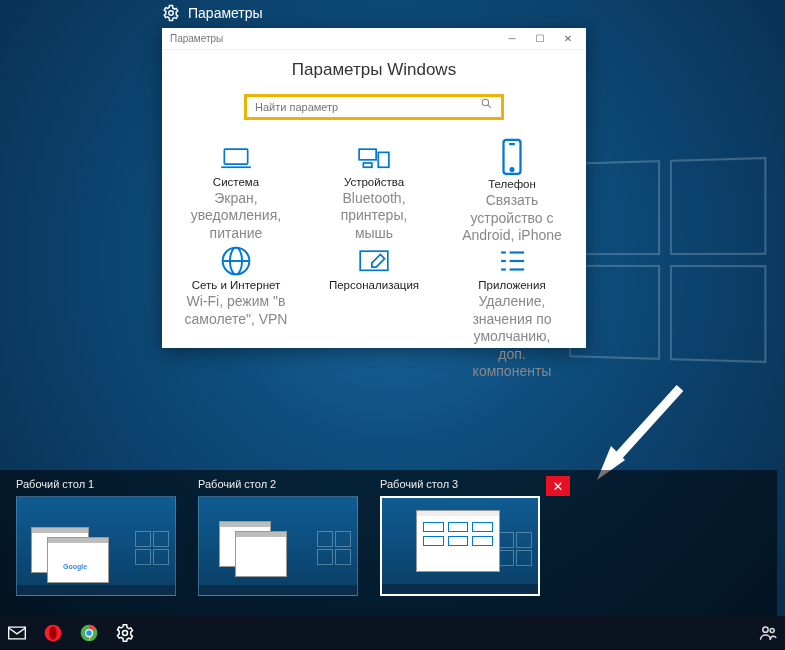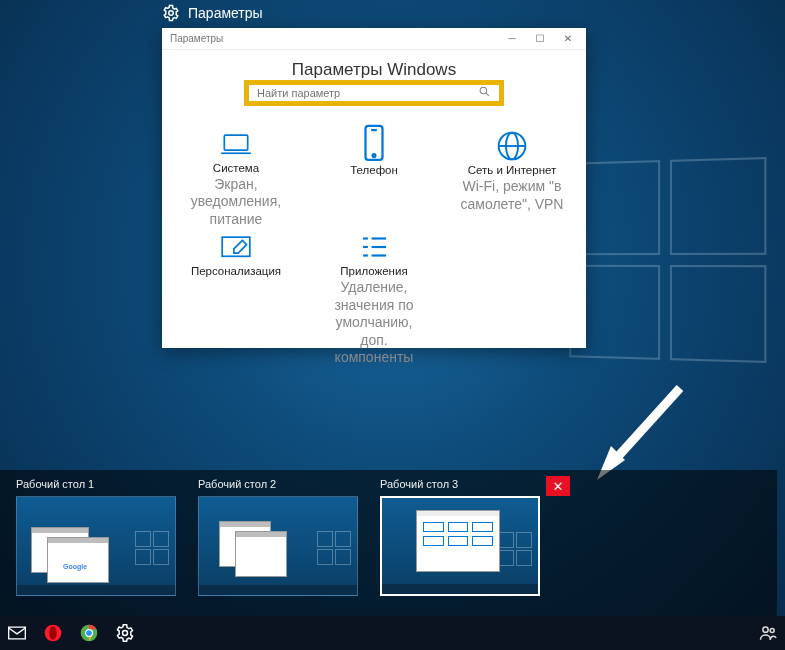--- a/index.html
+++ b/index.html
@@ -31,23 +31,23 @@
     display: flex; flex-direction: column;
   }
   .chrome {
     height: 22px; display: flex; align-items: center; justify-content: space-between;
     padding: 0 4px 0 8px; font-size: 10px; color: #777; border-bottom: 1px solid #eee;
   }
   .chrome .wbtns { display: flex; gap: 0; }
   .chrome .wbtn { width: 28px; height: 20px; display: flex; align-items: center; justify-content: center; color: #666; font-size: 10px; }
 
   .settings-body { flex: 1; display: flex; flex-direction: column; align-items: center; padding-top: 10px; }
-  .settings-h1 { font-size: 17px; font-weight: 400; color: #333; }
+  .settings-h1 { font-size: 17px; font-weight: 400; color: #333; margin-bottom: 14px; }
   .searchbox {
-    width: 260px; height: 26px; border: 5px solid #eab308; display: flex; 
+    width: 260px; height: 26px; border: 3px solid #eab308; display: flex; 
     padding: 0 8px; justify-content: space-between; color: #888; font-size: 11px; margin-bottom: 22px;
   }
   .searchbox input {
     border: none; outline: none; flex: 1; font-size: 11px; color: #555; background: transparent;
   }
 
   .tiles { display: grid; grid-template-columns: repeat(3, 120px); grid-template-rows: repeat(2, 95px); gap: 6px 18px; }
   .tile { display: flex; flex-direction: column; align-items: center; text-align: center; padding: 4px 6px; }
   .tile .ico { width: 34px; height: 28px; color: #0078d7; margin-bottom: 4px; display:flex; align-items:center; justify-content:center; }
   .tile .tl { font-size: 11.5px; color: #222; }
@@ -147,30 +147,42 @@
         <span class="ico">
           <svg viewBox="0 0 32 24" fill="none" stroke="#0078d7" stroke-width="1.6">
               <rect x="5" y="3" width="22" height="14" rx="1"></rect>
               <path d="M2 20h28"></path>
             </svg>
         </span>
         <div class="tl">Система</div>
         <div class="sub">Экран, уведомления, питание</div>
       </div>
 
+      <div class="tile">
+        <span class="ico">
+          <svg viewBox="0 0 32 24" fill="none" stroke="#0078d7" stroke-width="1.6">
+              <rect x="2" y="3" width="16" height="10"></rect>
+              <rect x="20" y="6" width="10" height="14"></rect>
+              <rect x="6" y="16" width="8" height="4"></rect>
+            </svg>
+        </span>
+        <div class="tl">Устройства</div>
+        <div class="sub">Bluetooth, принтеры, мышь</div>
+      </div>
 
       <div class="tile">
         <span class="ico">
           <svg viewBox="0 0 24 32" fill="none" stroke="#0078d7" stroke-width="1.6">
               <rect x="6" y="2" width="12" height="24" rx="2"></rect>
               <line x1="10" y1="5" x2="14" y2="5"></line>
               <circle cx="12" cy="23" r="1"></circle>
             </svg>
         </span>
         <div class="tl">Телефон</div>
+        <div class="sub">Связать устройство с Android, iPhone</div>
       </div>
 
       <div class="tile">
         <span class="ico">
           <svg viewBox="0 0 28 28" fill="none" stroke="#0078d7" stroke-width="1.6">
               <circle cx="14" cy="14" r="11"></circle>
               <ellipse cx="14" cy="14" rx="5" ry="11"></ellipse>
               <line x1="3" y1="14" x2="25" y2="14"></line>
             </svg>
         </span>

